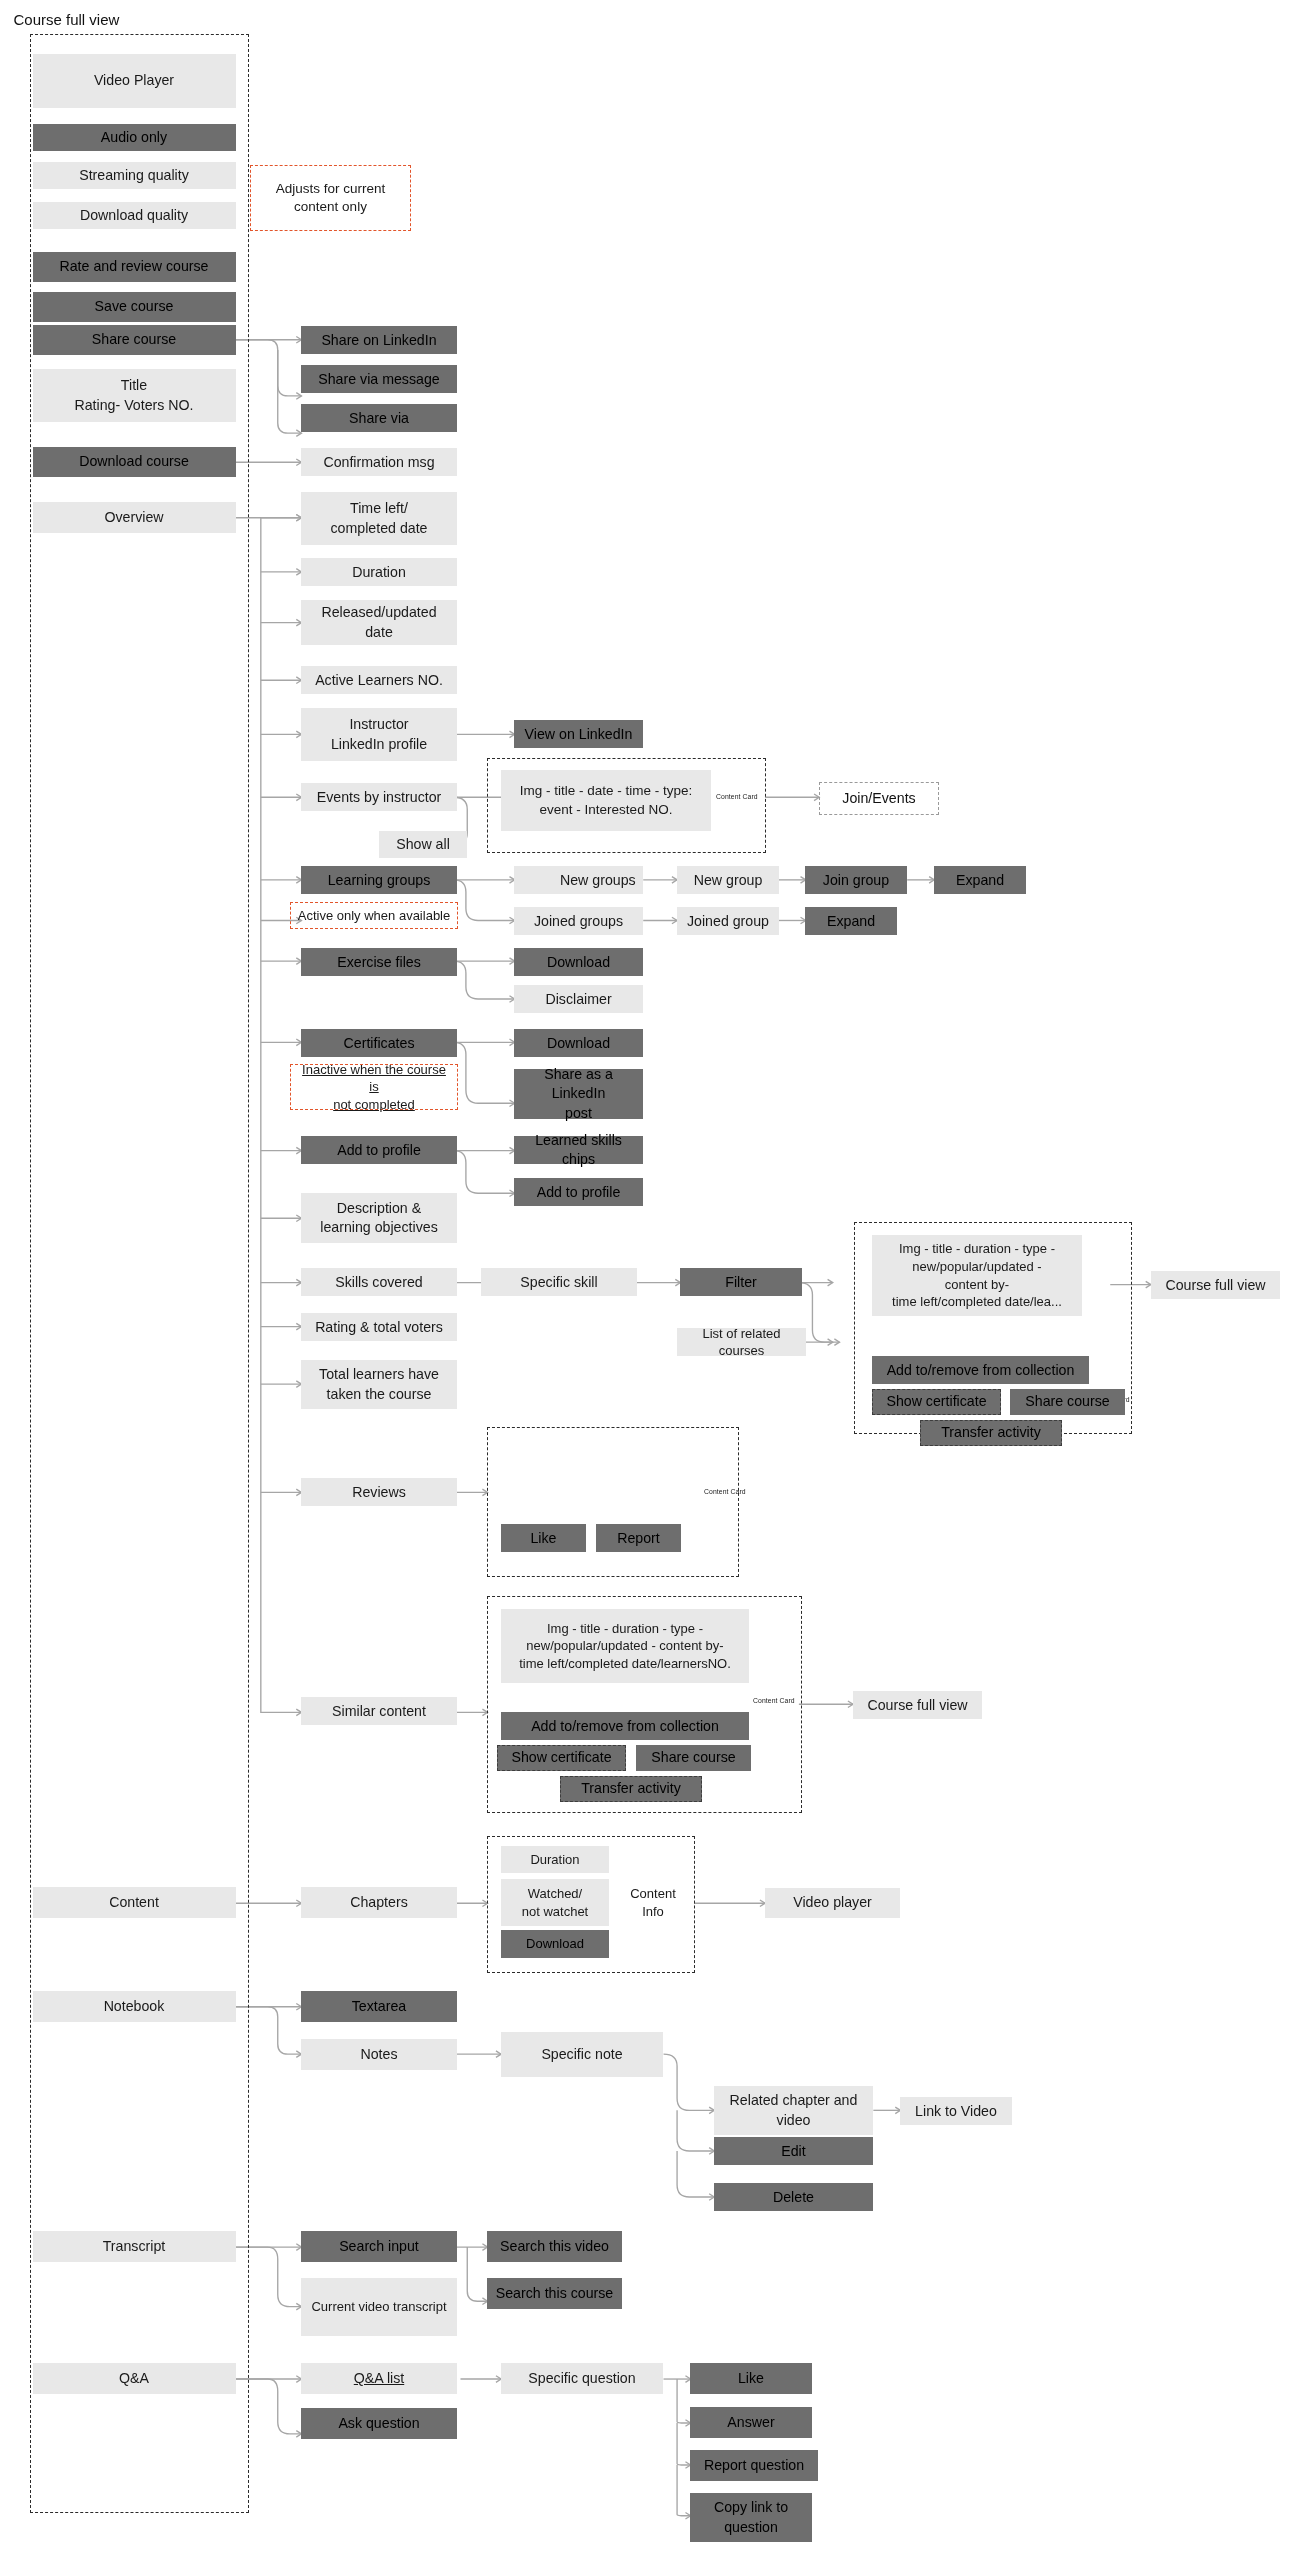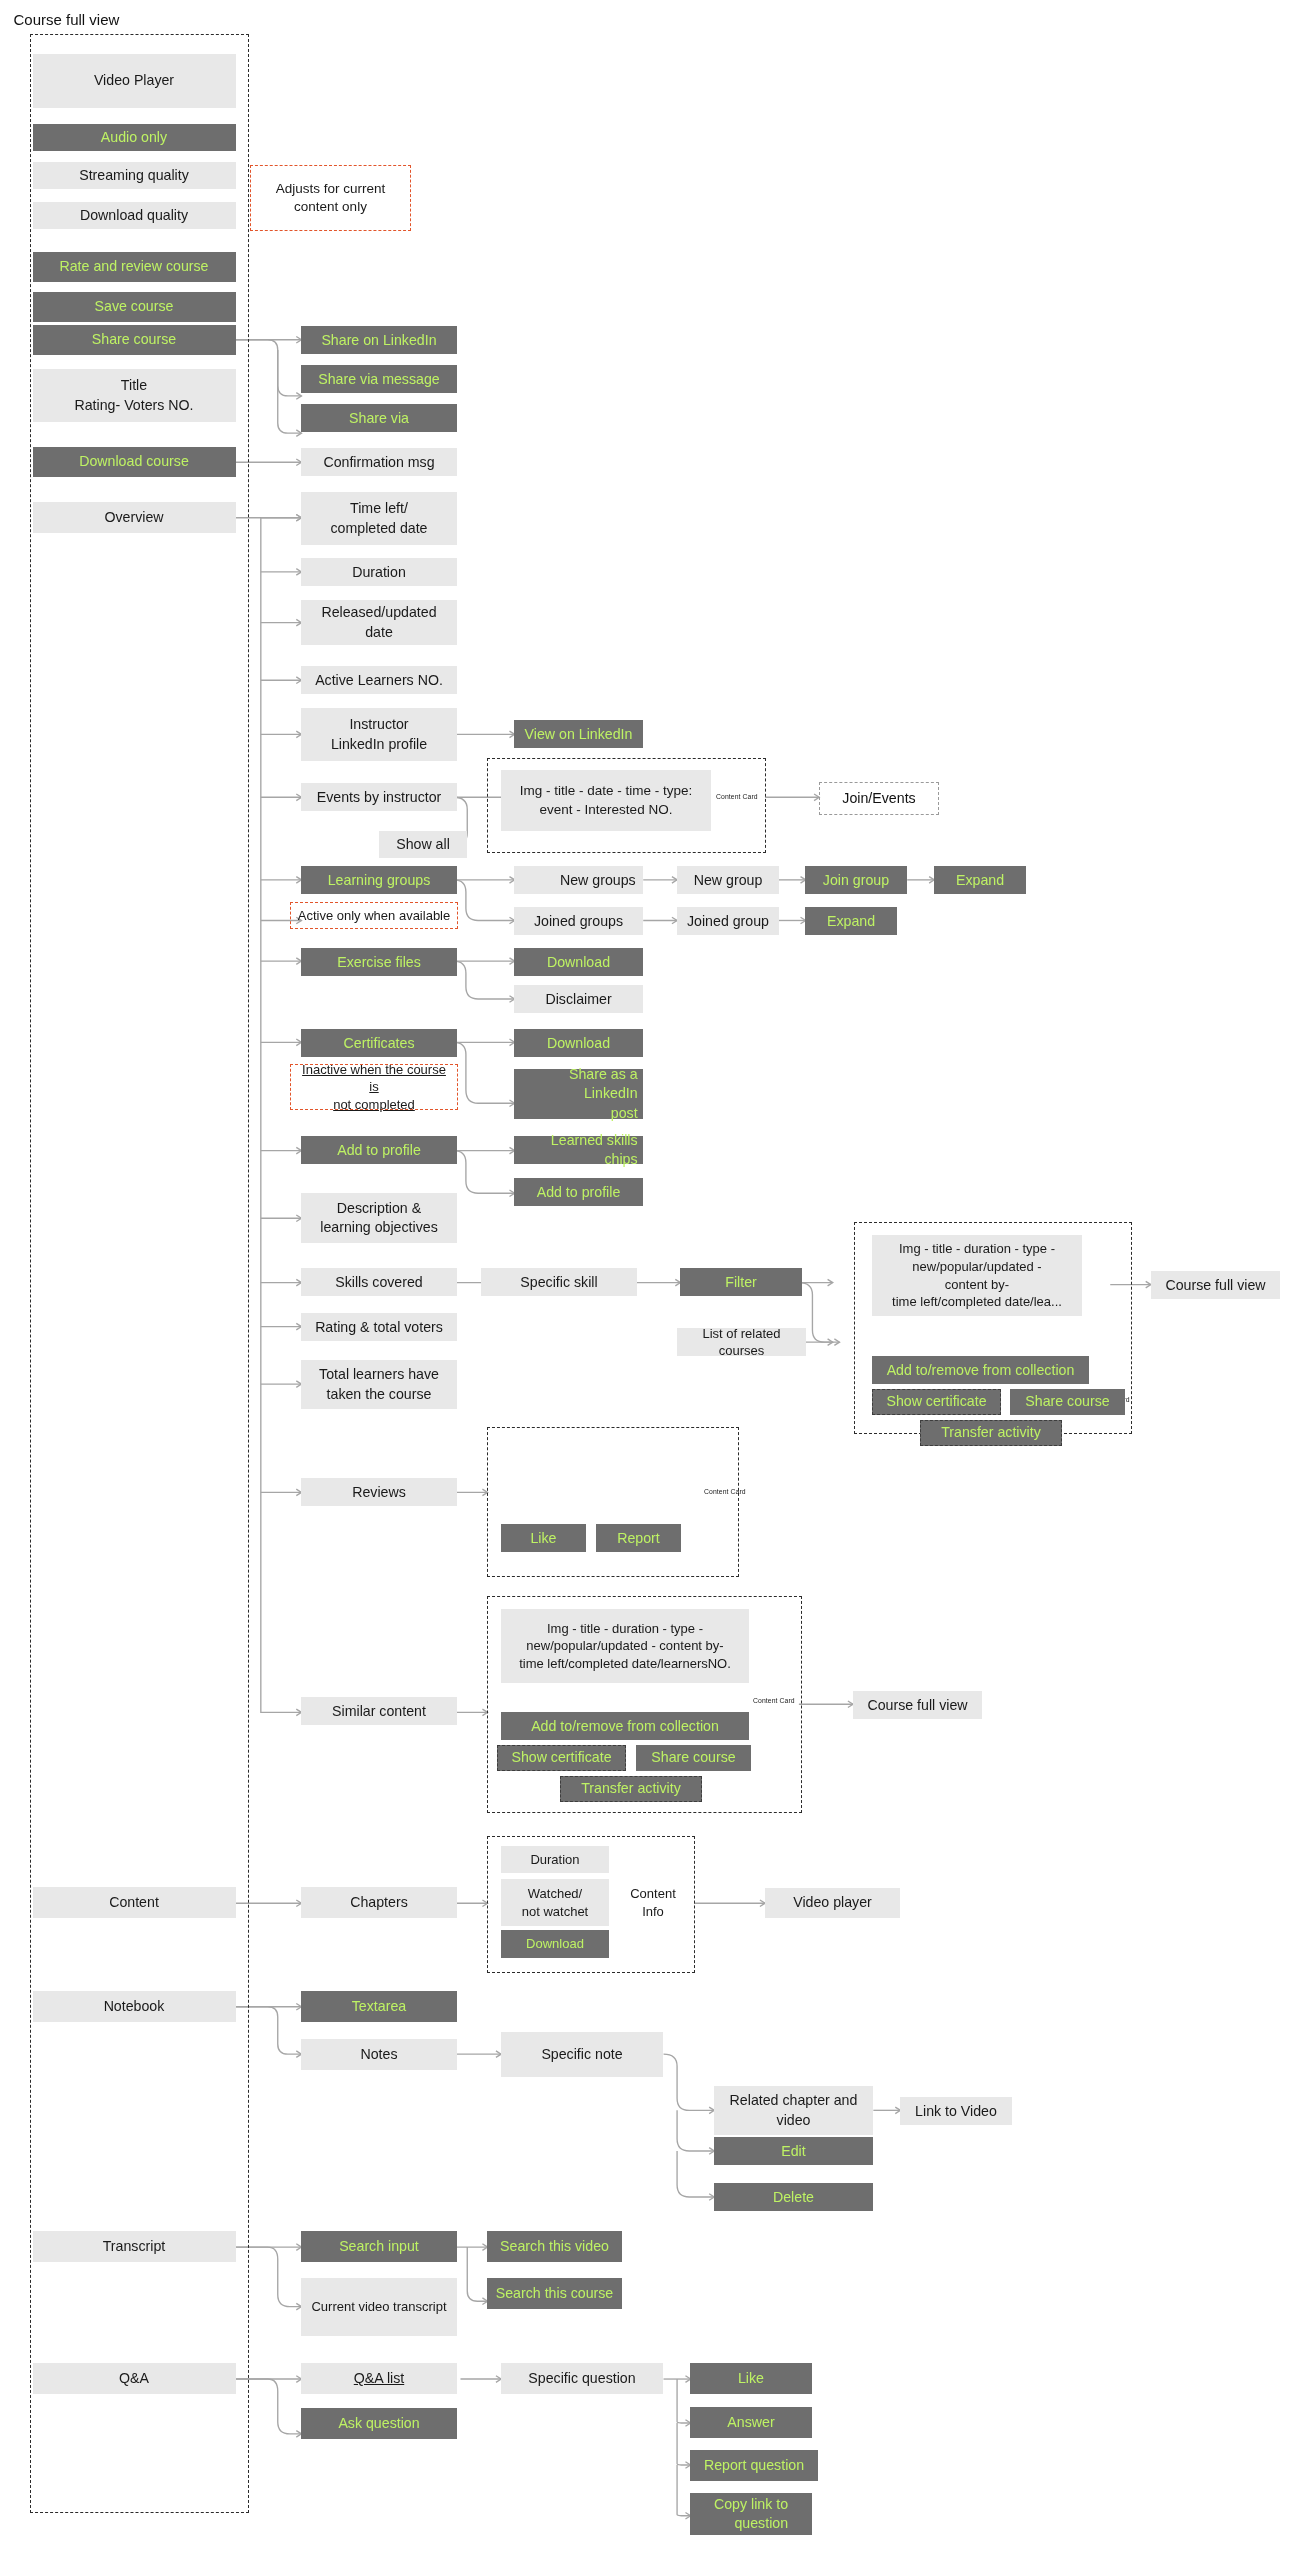--- a/index.html
+++ b/index.html
@@ -22,21 +22,21 @@
     align-items:center;
     justify-content:center;
     text-align:center;
     line-height:1.35;
     font-size:14.2px;
     color:#111111;
     padding:2.7px 5.4px;
     white-space:pre-line;
   }
   .light{ background:#e8e8e8; color:#1a1a1a; }
-  .dark { background:#6e6e6e; color:#bef264;text-align:right; }
+  .dark { background:#6e6e6e; color:#000000; }
   .plain{ background:transparent; color:#1a1a1a; }
 
   .dashed-dark{
     border:1.4px dashed #2b2b2b;
     background:transparent;
   }
   .dashed-gray{
     border:1.4px dashed #9a9a9a;
     background:transparent;
   }
@@ -375,17 +375,17 @@
   <div class="node dark" style="left:487px;top:2278px;width:135px;height:31px;">Search this course</div>
   <div class="node light" style="left:301px;top:2278px;width:156px;height:58px;font-size:13px;">Current video transcript</div>
 
   <div class="node light" style="left:32.5px;top:2363px;width:203px;height:31px;">Q&amp;A</div>
   <div class="node light" style="left:301px;top:2363px;width:156px;height:31px;text-decoration:underline;">Q&amp;A list</div>
   <div class="node light" style="left:501px;top:2363px;width:162px;height:31px;">Specific question</div>
   <div class="node dark" style="left:301px;top:2408px;width:156px;height:31px;">Ask question</div>
   <div class="node dark" style="left:690px;top:2363px;width:122px;height:31px;">Like</div>
   <div class="node dark" style="left:690px;top:2407px;width:122px;height:31px;">Answer</div>
   <div class="node dark" style="left:690px;top:2450px;width:128px;height:31px;">Report question</div>
-  <div class="node dark" style="left:690px;top:2493px;width:122px;height:42px;">Copy link to
+  <div class="node dark" style="left:690px;top:2493px;width:122px;height:49px;">Copy link to
 question</div>
 
 </div>
 
 
 </body></html>

